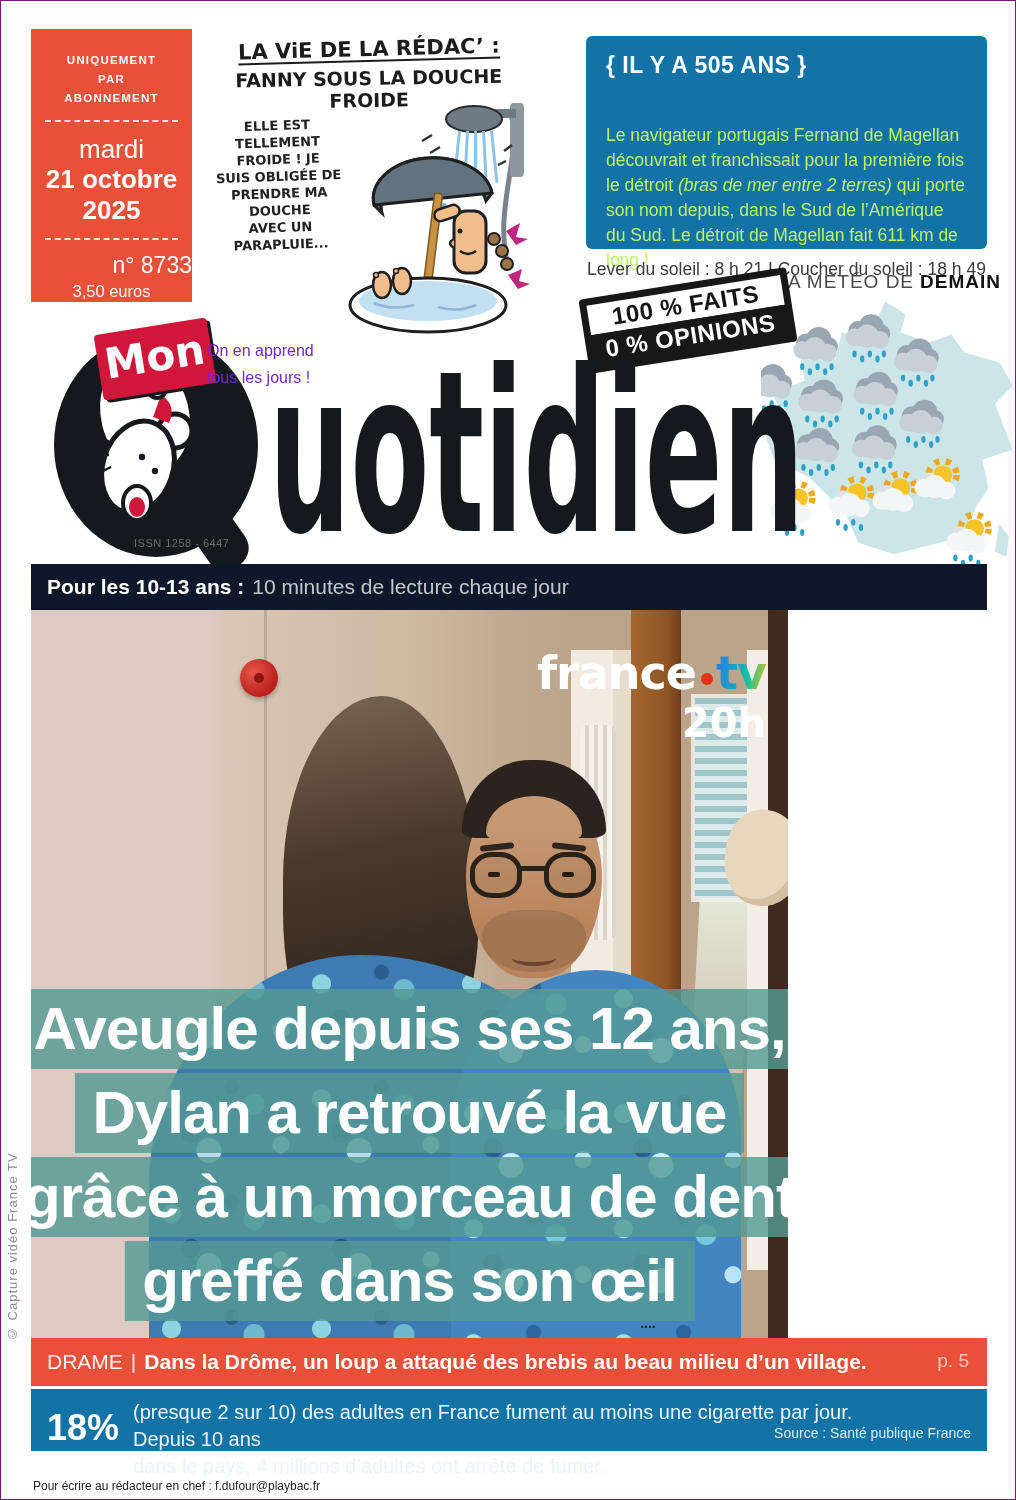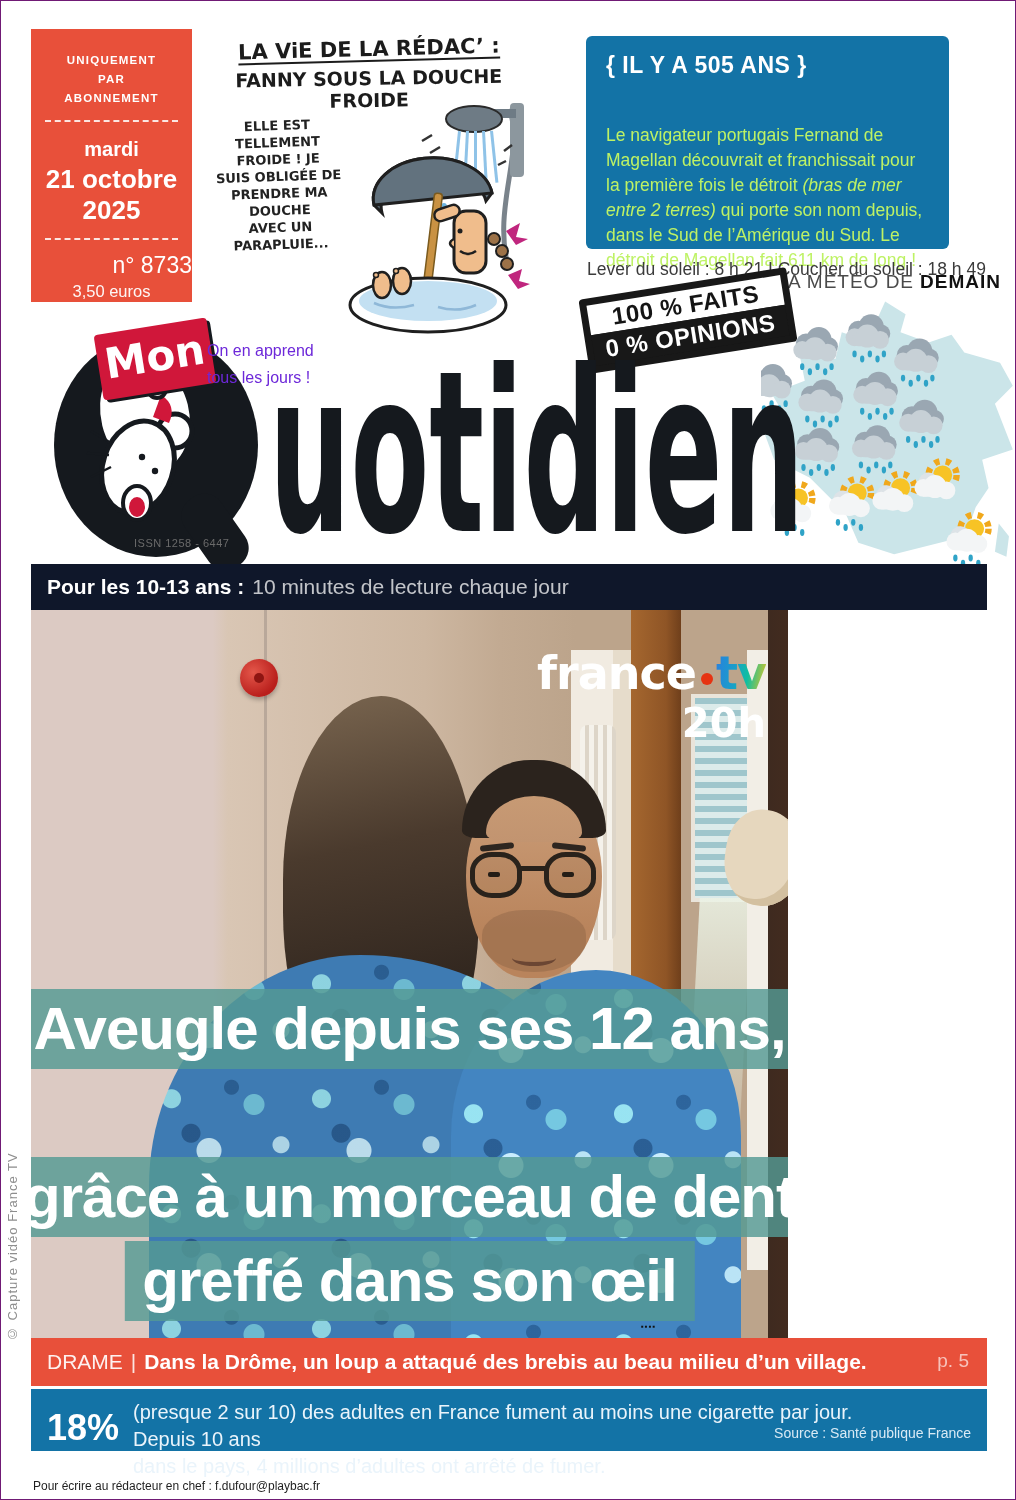--- a/index.html
+++ b/index.html
@@ -8,33 +8,33 @@
     margin:0 auto;overflow:hidden;box-sizing:border-box;
     border:1px solid #701a75;
     font-family:"Liberation Sans",sans-serif;
   }
   .abs{position:absolute;}
 
   
   .subbox{left:30px;top:28px;width:161px;height:273px;background:#E8503A;color:#fff;text-align:center;box-sizing:border-box;padding-top:22px;}
   .subbox .tiny{font-size:11.5px;font-weight:bold;letter-spacing:1.2px;line-height:19px;}
   .subbox .dash{border-top:2px dashed rgba(255,255,255,.85);margin:12px 14px;}
-  .subbox .wd{font-size:20px;font-weight:700;line-height:30px;}
+  .subbox .wd{font-size:26px;font-weight:400;line-height:30px;}
   .subbox .dt{font-size:26px;font-weight:bold;line-height:31px;}
   .subbox .iss{font-size:23px;font-weight:400;line-height:27px;text-align:right;}
   .subbox .pr{font-size:16.5px;font-weight:400;line-height:24px;opacity:.95;}
 
   
   .comic-title1{left:213px;top:36px;width:310px;text-align:center;font-family:"DejaVu Sans",sans-serif;font-weight:bold;font-size:21px;color:#1c1c1c;transform:rotate(-1.5deg);text-decoration:underline;text-underline-offset:4px;}
   .comic-title2{left:203px;top:66px;width:330px;text-align:center;font-family:"DejaVu Sans",sans-serif;font-weight:bold;font-size:19px;color:#1c1c1c;transform:rotate(-1deg);}
   .speech{left:198px;top:116px;width:160px;text-align:center;font-family:"DejaVu Sans",sans-serif;font-weight:bold;font-size:13px;line-height:17px;color:#222;transform:rotate(-2deg);}
   .cartoon{left:325px;top:88px;}
 
   
-  .bluebox{left:585px;top:35px;width:363px;height:213px;background:#1373A6;border-radius:6px;color:#fff;box-sizing:border-box;padding:16px 20px;}
+  .bluebox{left:585px;top:35px;width:401px;height:213px;background:#1373A6;border-radius:6px;color:#fff;box-sizing:border-box;padding:16px 20px;}
   .bluebox .bt{font-size:23px;font-weight:bold;letter-spacing:.5px;margin-bottom:10px;}
   .bluebox .bb{font-size:17.5px;line-height:25px;color:#bef264;margin-top:44px;}
   .bluebox .it{font-style:italic;}
 
   .suntimes{left:585px;top:258px;width:401px;text-align:center;font-size:17.5px;color:#3b3b3b;}
   .meteo{left:700px;top:270px;width:300px;text-align:right;font-size:19px;color:#4a4a4a;letter-spacing:1px;}
   .meteo b{color:#111;}
 
   
   .stamp{left:582px;top:282px;width:196px;transform:rotate(-9deg);border:7px solid #181818;border-radius:4px;background:#181818;}
@@ -334,20 +334,21 @@
       <div class="stubble"></div>
       <div class="mouth"></div>
     </div>
 
     <div class="abs ftv">
       <span class="brand">france</span><span class="dot"></span><span class="brand tv">tv</span>
       <span class="time">20h</span>
     </div>
 
     <div class="hl" style="top:379px">Aveugle depuis ses 12 ans,</div>
+    <div class="hl" style="top:463px">Dylan a retrouvé la vue</div>
     <div class="hl" style="top:631px">greffé dans son œil</div>
     <div class="hl" style="top:547px">grâce à un morceau de dent</div>
     <div class="abs dots">▪▪▪▪</div>
   </div>
 
   <div class="abs teaser">
     <span class="pg">p. 5</span>
     <span class="kick">DRAME</span><span class="sep">|</span><span class="txt">Dans la Drôme, un loup a attaqué des brebis au beau milieu d’un village.</span>
   </div>
 

